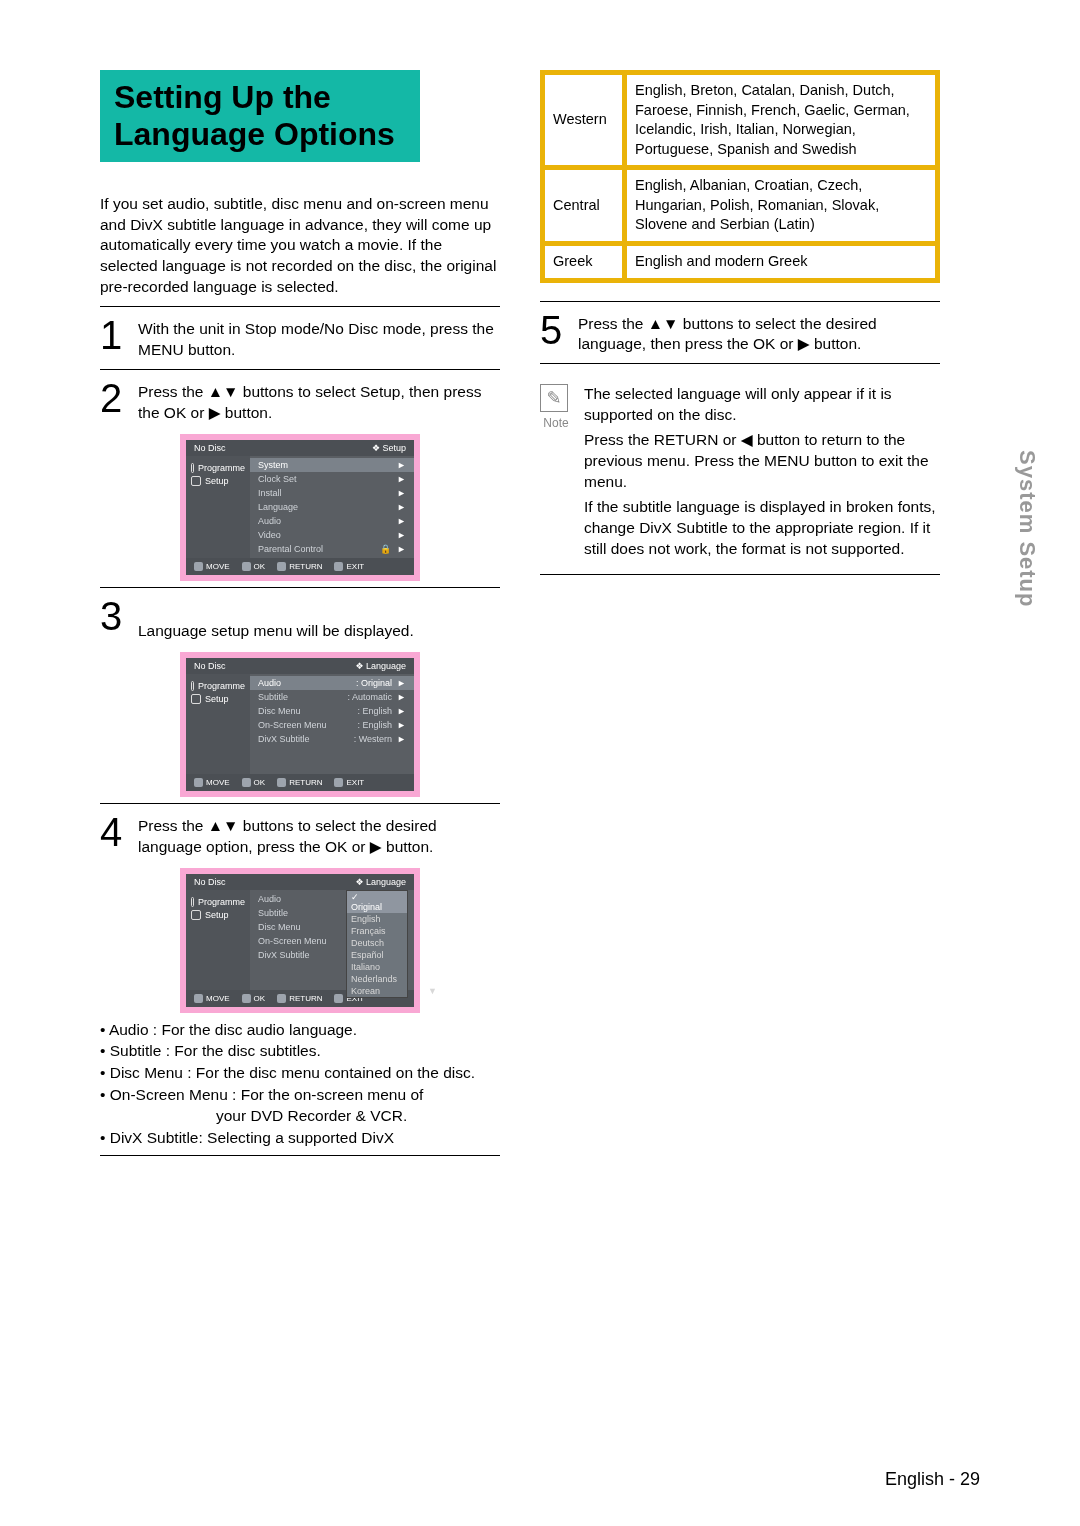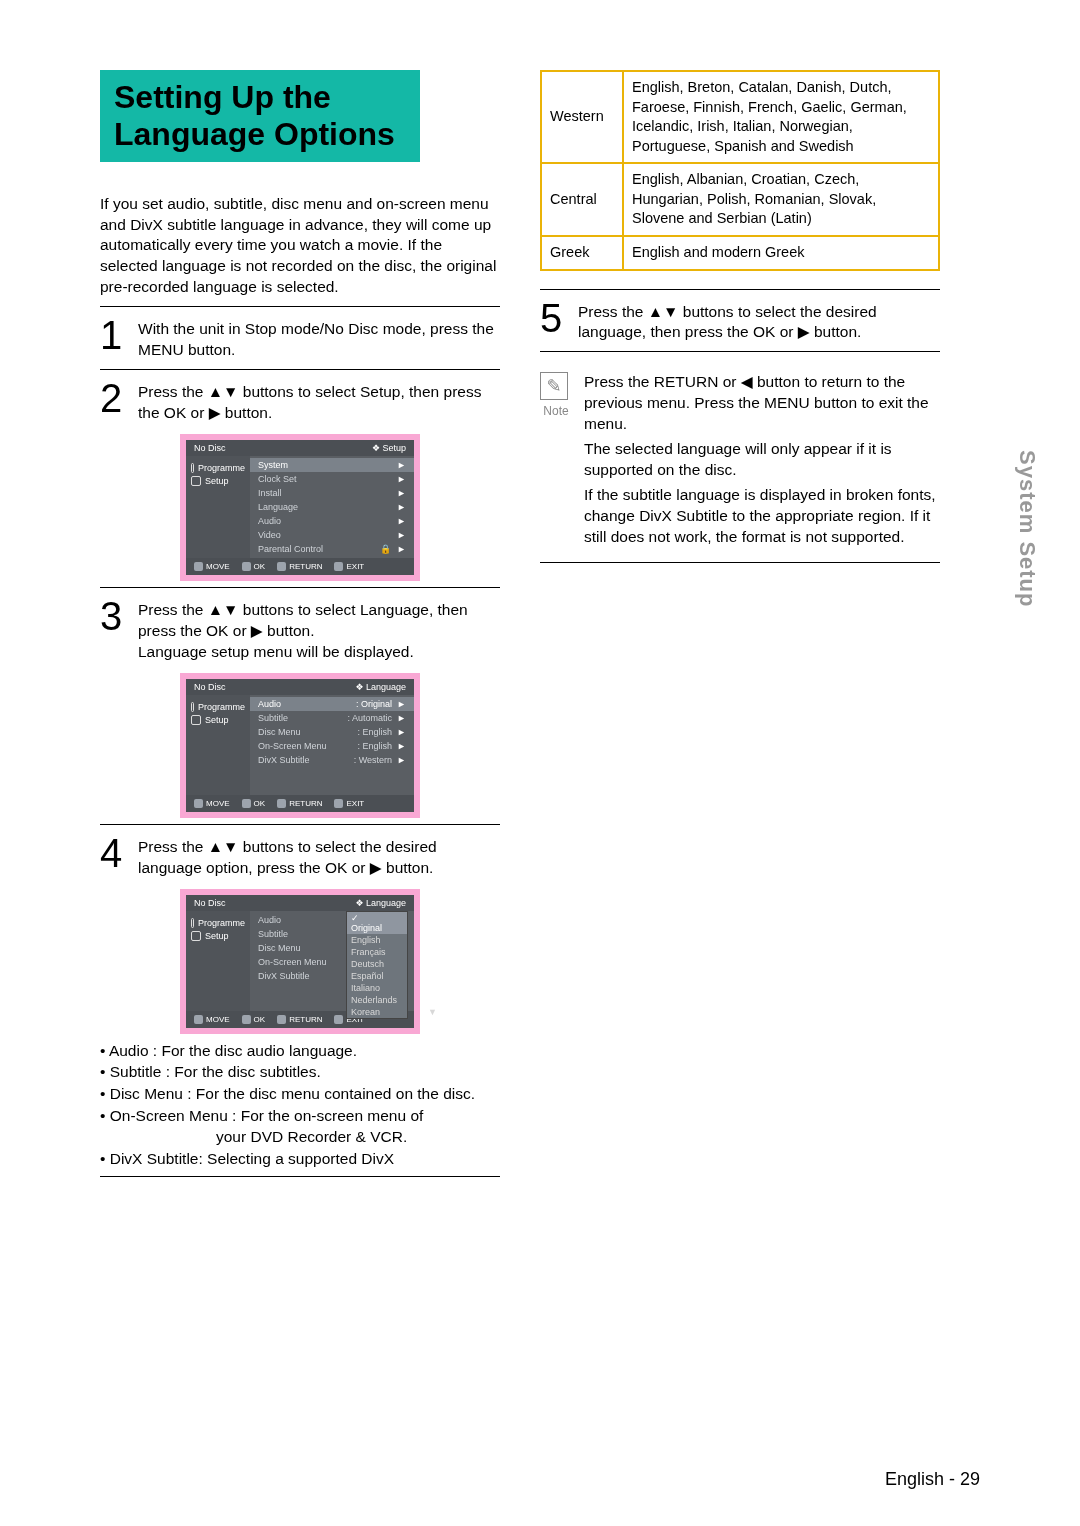--- a/index.html
+++ b/index.html
@@ -151,21 +151,21 @@
   }
   .bullets div { text-indent: -14px; padding-left: 14px; }
   .bullets .sub { padding-left: 116px; text-indent: 0; }
 
   table.lang {
     border-collapse: collapse;
     width: 100%;
     font-size: 14.5px;
   }
   table.lang td {
-    border: 2px solid #eab308;
+    border: 5px solid #eab308;
     padding: 6px 8px;
     vertical-align: middle;
     line-height: 1.35;
   }
   table.lang td:first-child { width: 82px; }
 
   .note-block {
     display: flex;
     gap: 12px;
     margin-top: 20px;
@@ -301,21 +301,21 @@
             <span class="btn"></span>
             <span>EXIT</span>
           </span>
       </div>
     </div>
     <hr class="thin">
 
     <div class="step">
       <div class="num">3</div>
       <div class="txt">
-        <span>Press the ▲▼ buttons to select Language, then press the OK or ▶ button.</span><br>
+        <br>
         <span>Language setup menu will be displayed.</span>
       </div>
     </div>
 
     <div class="osd">
       <div class="top">
         <span>No Disc</span>
         <span>❖ Language</span>
       </div>
       <div class="body">
@@ -496,22 +496,22 @@
       <div class="txt">Press the ▲▼ buttons to select the desired language, then press the OK or ▶ button.</div>
     </div>
     <hr class="thin">
 
     <div class="note-block">
       <div class="note-icon">
         <div class="sq">✎</div>
         <div class="lbl">Note</div>
       </div>
       <div class="note-text">
+        <p>The selected language will only appear if it is supported on the disc.</p>
         <p>Press the RETURN or ◀ button to return to the previous menu. Press the MENU button to exit the menu.</p>
-        <p>The selected language will only appear if it is supported on the disc.</p>
         <p>If the subtitle language is displayed in broken fonts, change DivX Subtitle to the appropriate region. If it still does not work, the format is not supported.</p>
       </div>
     </div>
     <hr class="thin" style="margin-top:10px">
   </div>
 </div>
 
 <div class="side-tab">System Setup</div>
 <div class="pagefoot">English - 29</div>
 

